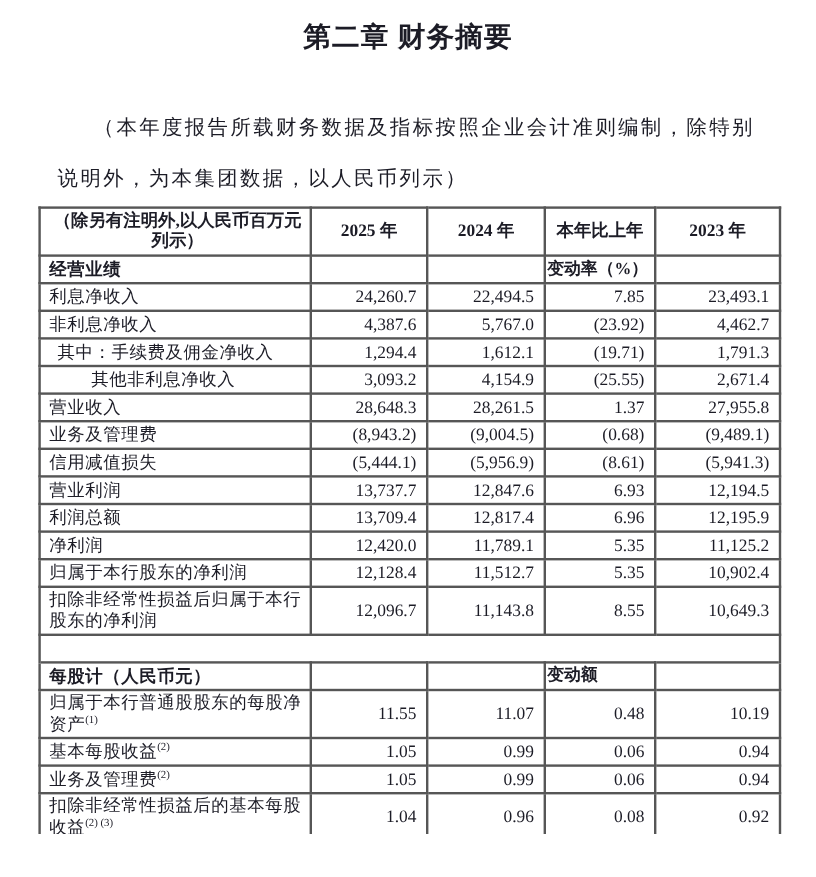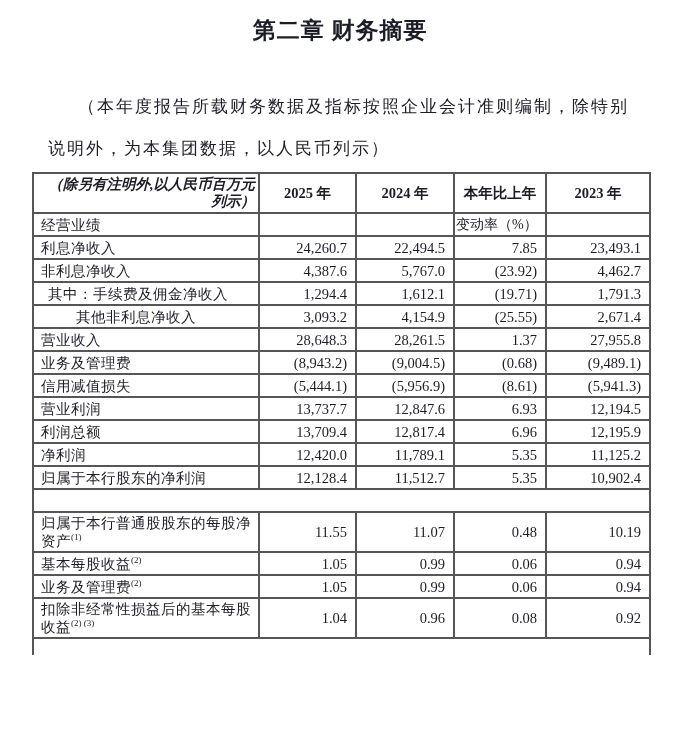--- a/index.html
+++ b/index.html
@@ -34,31 +34,31 @@
   .fin th,.fin td{
     border:2px solid var(--border);
     vertical-align:middle;
     font-size:14.5px;line-height:18px;
     overflow:hidden;
   }
   .fin th{
     font-weight:bold;text-align:center;
     padding:2px 3px;height:34px;line-height:17px;
   }
-  .fin th.label-h{text-align:right;padding-left:7px;font-style:italic;}
+  .fin th.label-h{text-align:center;padding-left:7px;}
   .fin td.label{
     text-align:left;padding:1px 2px 1px 7px;height:19px;
     letter-spacing:0.5px;
   }
   .fin td.num{
     text-align:right;padding:1px 8px 1px 2px;height:19px;
   }
   .fin td.ind1{padding-left:14px;}
   .fin td.ind2{padding-left:42px;}
-  .fin tr.section-row td{font-weight:normal;}
+  .fin tr.section-row td{font-weight:bold;}
   .fin tr.section-row td.num{text-align:left;padding-left:1px;font-size:14px;letter-spacing:0;white-space:nowrap;}
   .fin td.spacer{
     border-top:none;border-bottom:none;height:19px;
   }
   .fin td.spacer-bottom{
     border-top:2px solid var(--border);border-bottom:none;height:14px;
   }
   sup{font-size:9px;line-height:0;letter-spacing:0;}
 </style>
 </head>
@@ -170,22 +170,36 @@
           <td class="num">5.35</td>
           <td class="num">11,125.2</td>
         </tr>
         <tr class="data-row">
           <td class="label ind0"><span>归属于本行股东的净利润</span></td>
           <td class="num">12,128.4</td>
           <td class="num">11,512.7</td>
           <td class="num">5.35</td>
           <td class="num">10,902.4</td>
         </tr>
+        <tr class="data-row">
+          <td class="label ind0"><span>扣除非经常性损益后归属于本行股东的净利润</span></td>
+          <td class="num">12,096.7</td>
+          <td class="num">11,143.8</td>
+          <td class="num">8.55</td>
+          <td class="num">10,649.3</td>
+        </tr>
         <tr class="spacer-row">
           <td colspan="5" class="spacer"></td>
+        </tr>
+        <tr class="section-row">
+          <td class="label ind0"><span>每股计（人民币元）</span></td>
+          <td class="num"></td>
+          <td class="num"></td>
+          <td class="num">变动额</td>
+          <td class="num"></td>
         </tr>
         <tr class="data-row">
           <td class="label ind0"><span>归属于本行普通股股东的每股净资产</span><sup>(1)</sup></td>
           <td class="num">11.55</td>
           <td class="num">11.07</td>
           <td class="num">0.48</td>
           <td class="num">10.19</td>
         </tr>
         <tr class="data-row">
           <td class="label ind0"><span>基本每股收益</span><sup>(2)</sup></td>

